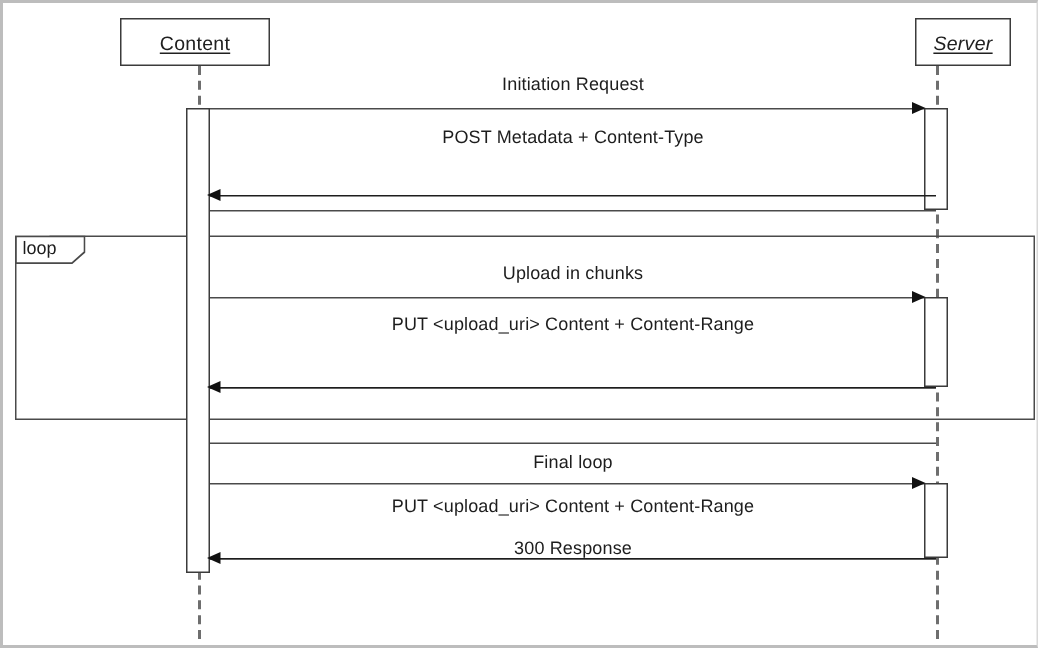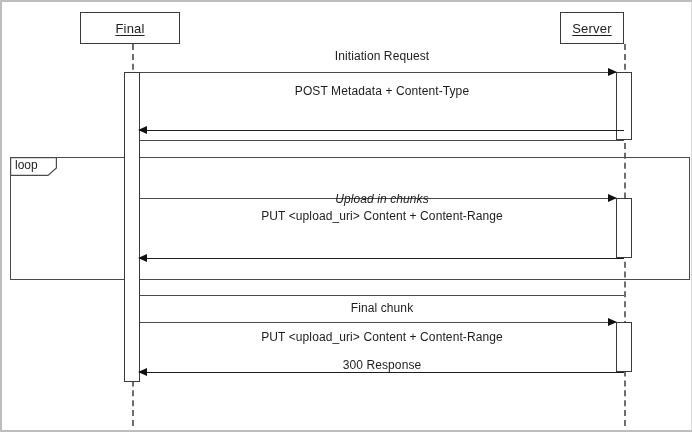--- a/index.html
+++ b/index.html
@@ -165,26 +165,26 @@
   <div class="arrow-head left" style="left:136px; top:123.5px;"></div>
 
   <div class="arrow-line" style="left:138px; top:256px; width:484px;"></div>
   <div class="arrow-head left" style="left:136px; top:251.5px;"></div>
 
   <div class="arrow-line" style="left:138px; top:370px; width:484px;"></div>
   <div class="arrow-head left" style="left:136px; top:365.5px;"></div>
 
   <div class="msg-label" style="left:180px; top:47px; width:400px;">Initiation Request</div>
   <div class="msg-label" style="left:180px; top:82px; width:400px;">POST Metadata + Content-Type</div>
-  <div class="msg-label" style="left:180px; top:190px; width:400px;font-style:italic;">Upload in chunks</div>
+  <div class="msg-label" style="left:180px; top:173px; width:400px;">Upload in chunks</div>
   <div class="msg-label" style="left:160px; top:207px; width:440px;">PUT &lt;upload_uri&gt; Content + Content-Range</div>
-  <div class="msg-label" style="left:180px; top:299px; width:400px;">Final chunk</div>
+  <div class="msg-label" style="left:180px; top:299px; width:400px;">Final loop</div>
   <div class="msg-label" style="left:160px; top:328px; width:440px;">PUT &lt;upload_uri&gt; Content + Content-Range</div>
   <div class="msg-label" style="left:180px; top:356px; width:400px;">300 Response</div>
 
   <div class="participant-box" style="left:78px; top:10px; width:100px; height:32px;">
-    <span class="participant-label">Final</span>
+    <span class="participant-label">Content</span>
   </div>
-  <div class="participant-box" style="left:558px; top:10px; width:64px; height:32px;">
+  <div class="participant-box" style="left:608px; top:10px; width:64px; height:32px;font-style:italic;">
     <span class="participant-label">Server</span>
   </div>
 
 </div>
 
 </body></html>

